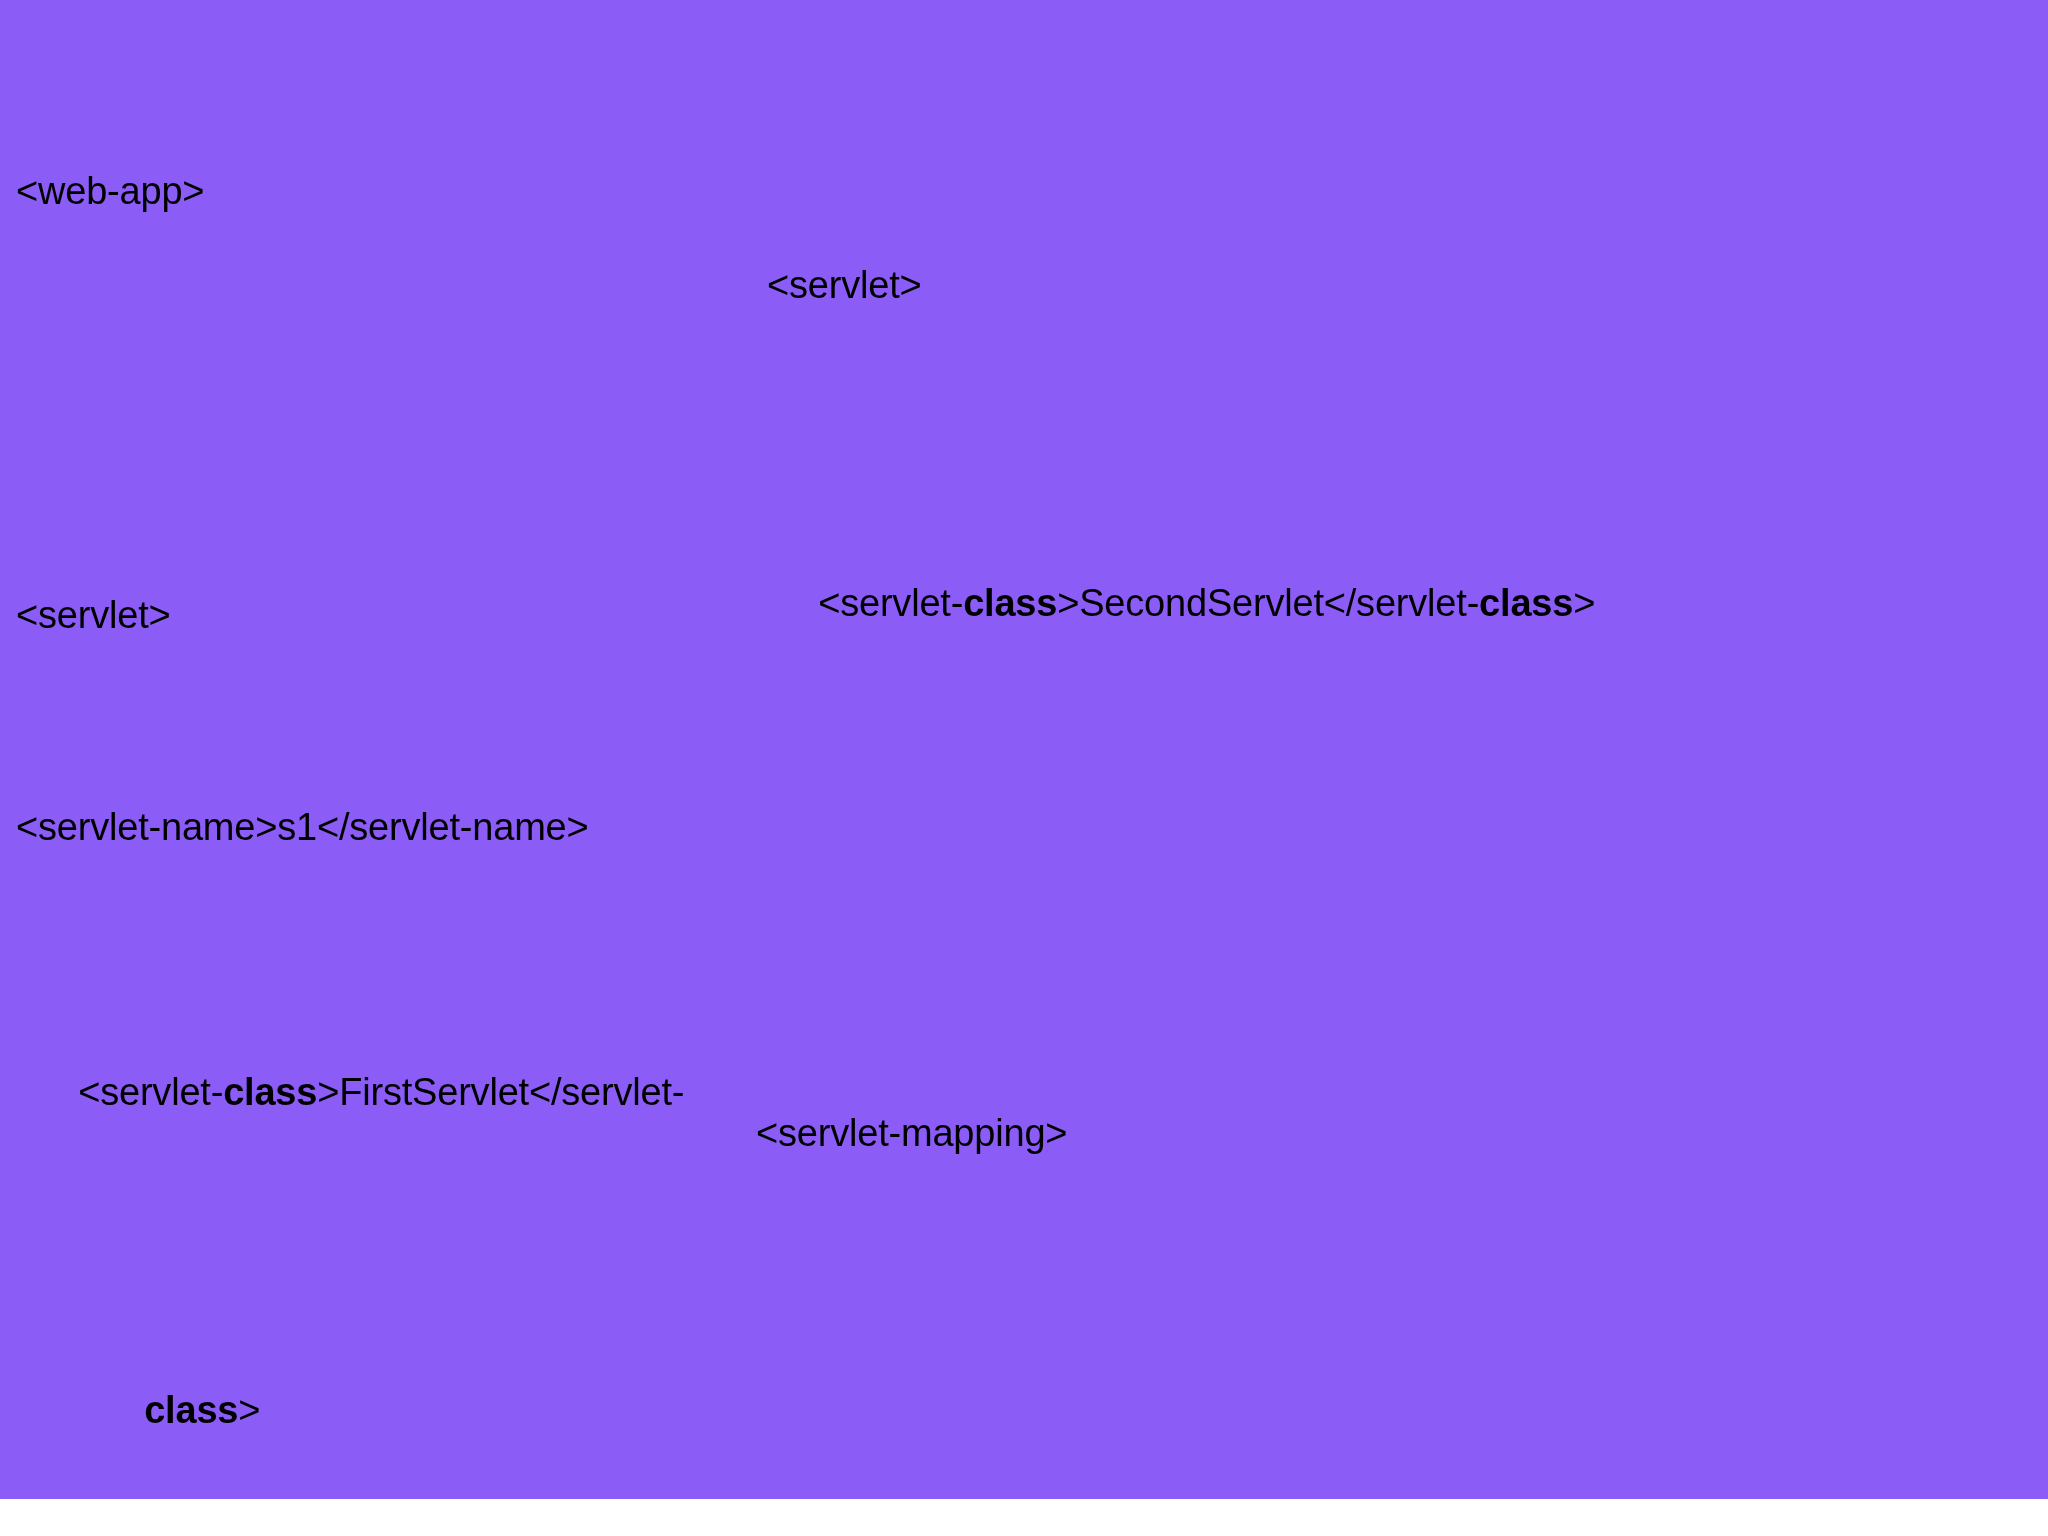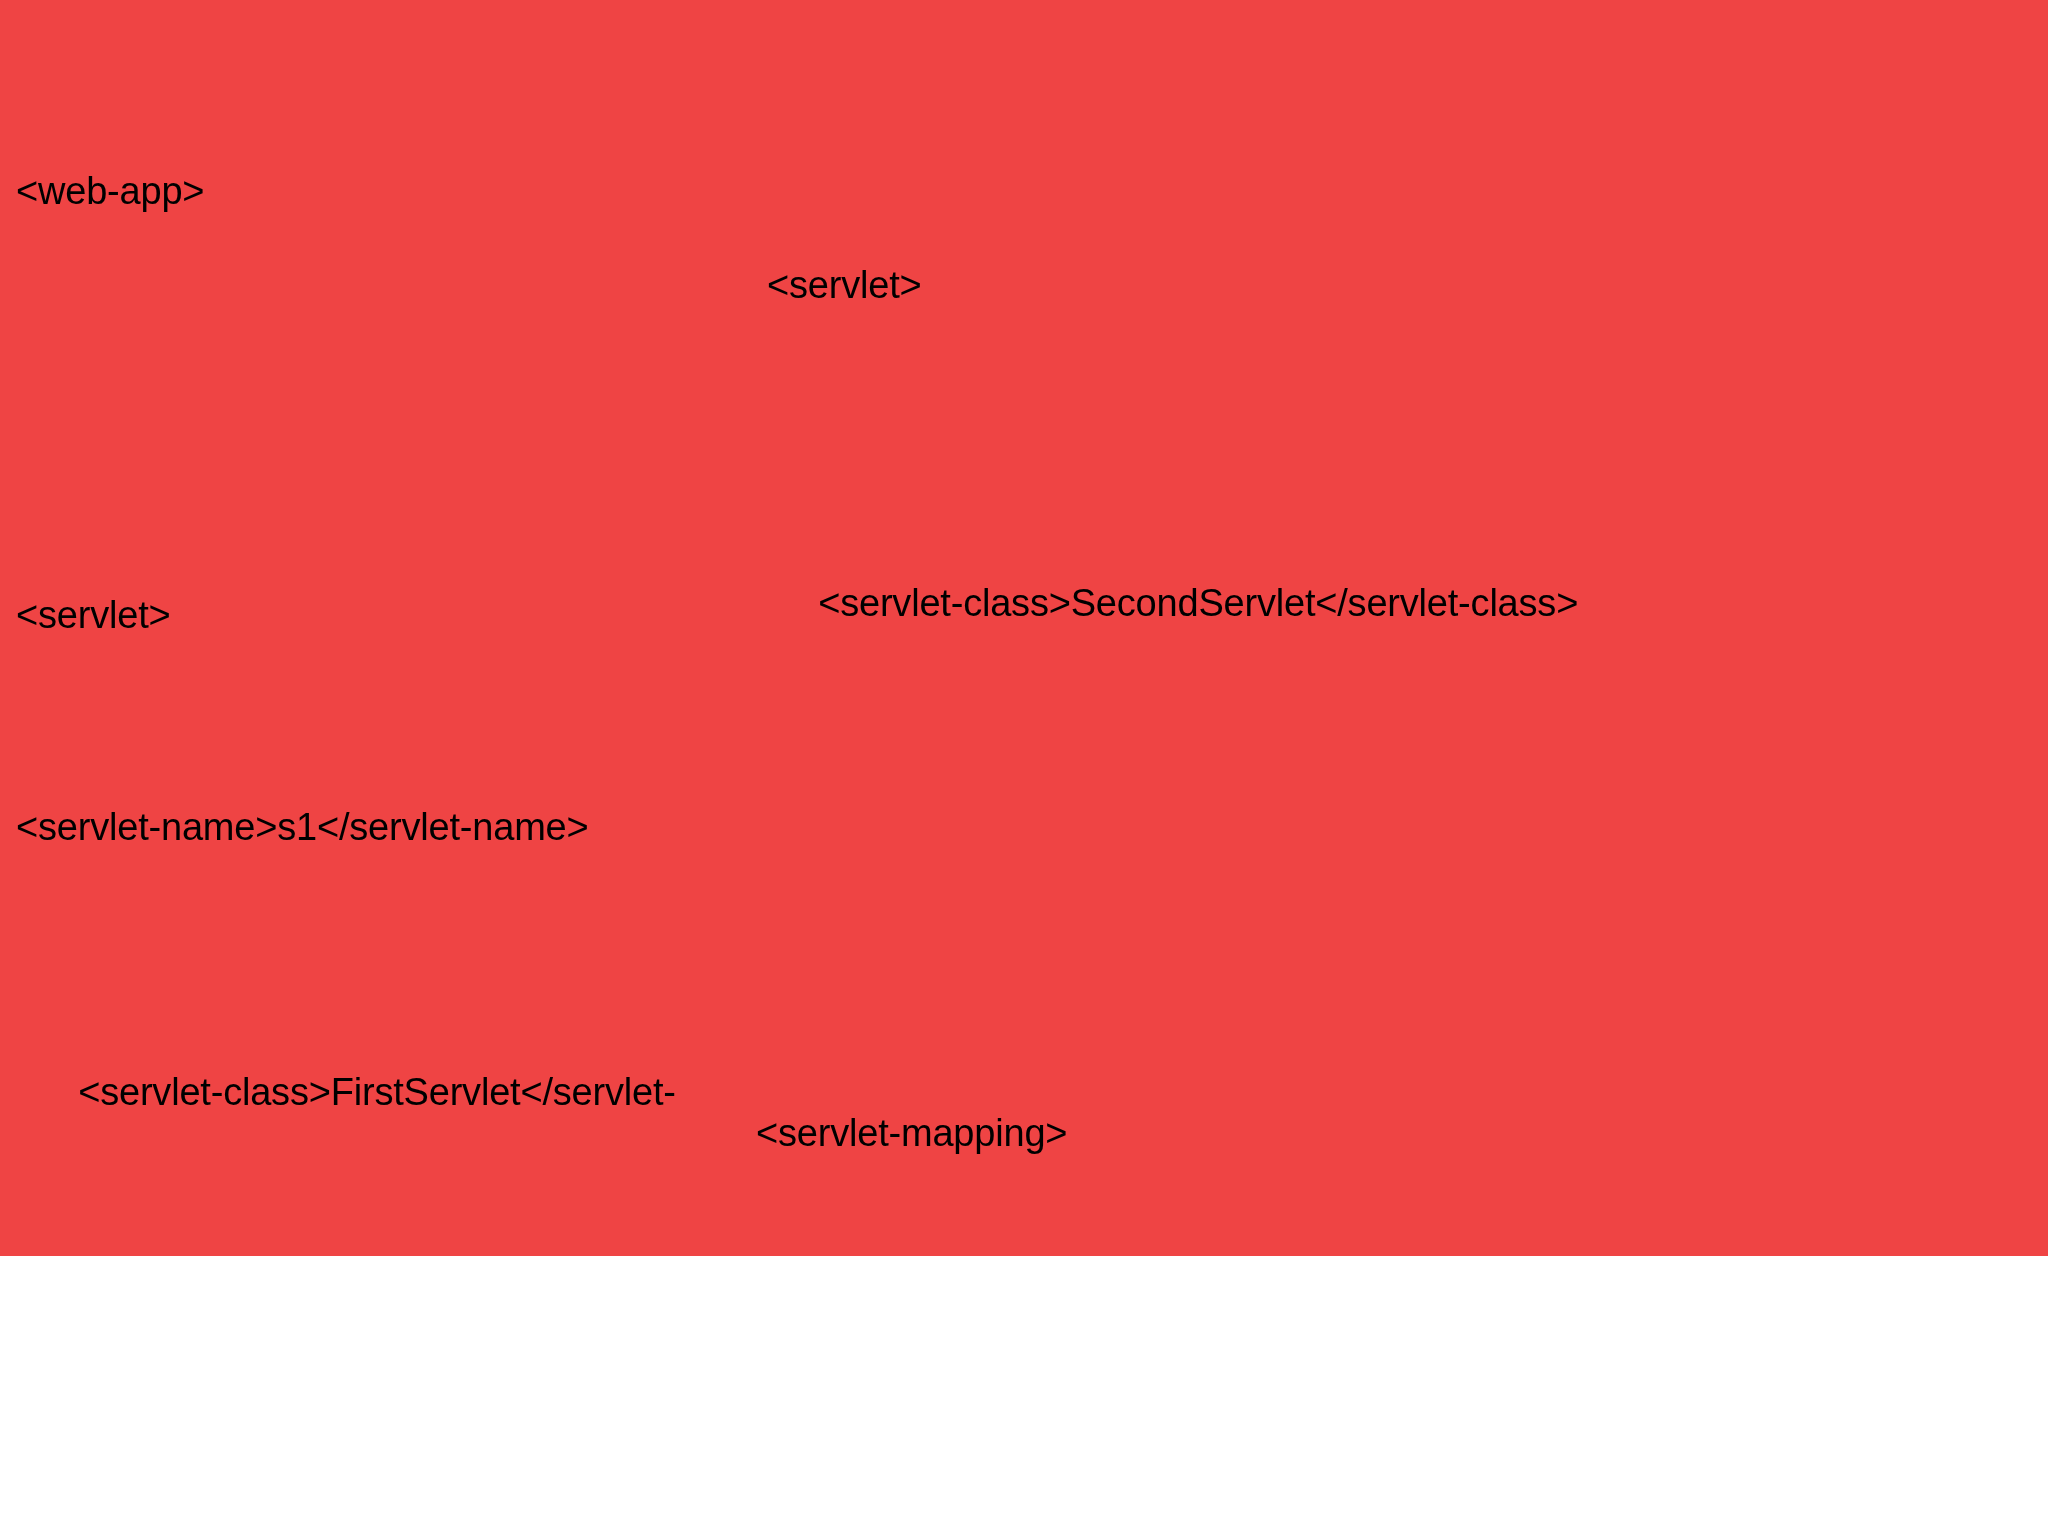--- a/index.html
+++ b/index.html
@@ -9,22 +9,22 @@
     background: #ffffff;
   }
   body {
     font-family: "Liberation Sans", "DejaVu Sans", sans-serif;
     color: #000000;
     -webkit-font-smoothing: antialiased;
   }
   .slide {
     position: relative;
     width: 2048px;
-    height: 1256px;
-    background: #ef4444;
+    height: 1499px;
+    background: #8b5cf6;
     overflow: hidden;
   }
 
   
   .code-col {
     position: absolute;
     font-family: "Liberation Sans", "DejaVu Sans", sans-serif;
     font-size: 38px;
     line-height: 53px;
     letter-spacing: -0.2px;
@@ -38,21 +38,21 @@
     display: block;
     min-height: 53px;
     white-space: pre;
   }
   .code-line.blank { min-height: 53px; }
 
   
   .ind-sm   { padding-left: 11px; }
   .ind-cont { padding-left: 66px; }
 
-  .kw-bold { font-weight: normal; }
+  .kw-bold { font-weight: bold; }
 
   
   .seg { white-space: pre; }
 </style>
 </head>
 <body>
 
 <div class="slide">
 
   <div class="code-col left">

